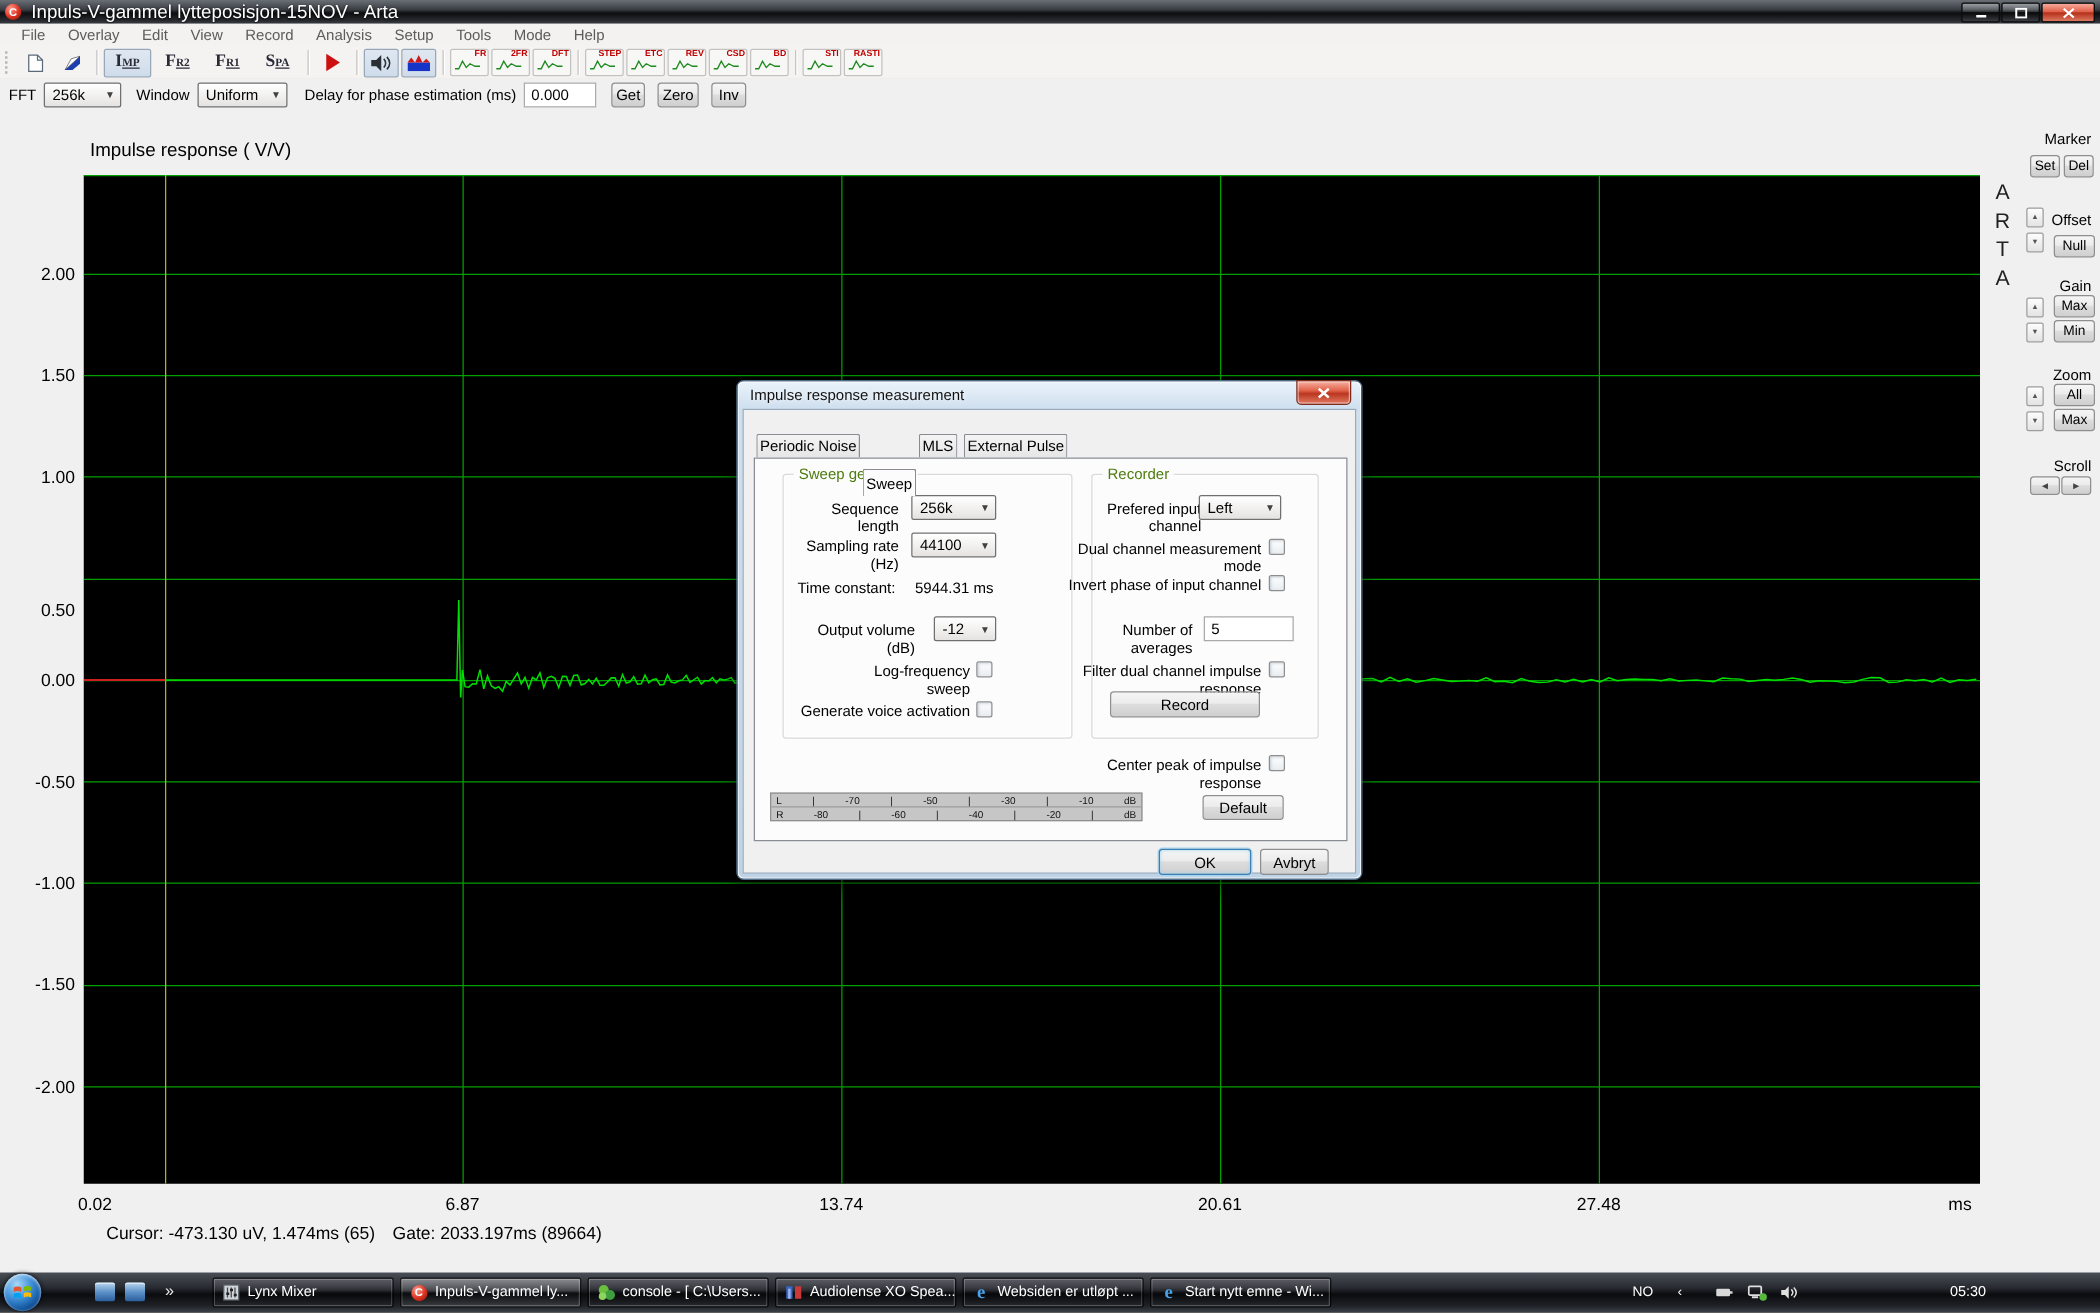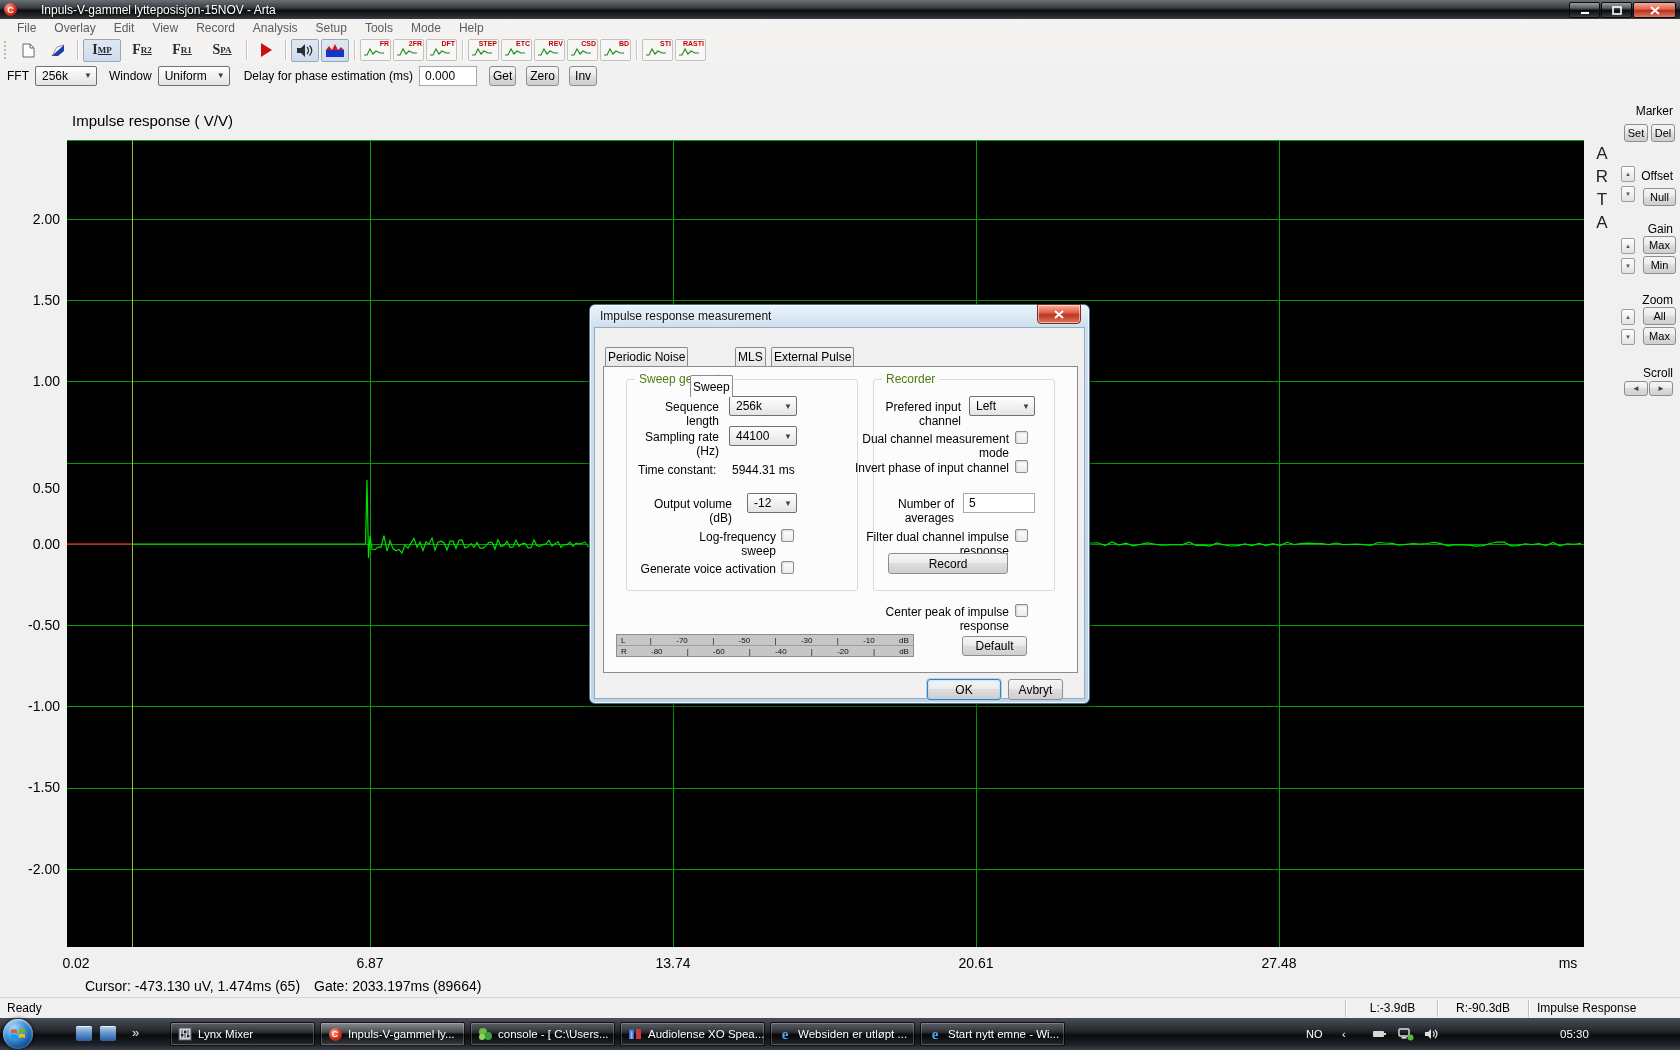--- a/index.html
+++ b/index.html
@@ -6,21 +6,21 @@
   .screen{position:relative;width:1680px;height:1050px;background:#f0f0f0;overflow:hidden;
           font-family:"Liberation Sans",sans-serif;color:#000;}
 
   
   .titlebar{position:absolute;left:0;top:0;right:0;height:19px;
     background:linear-gradient(#6a6f76,#3a3e43 40%,#0d0e10 55%,#26292e 85%,#3a3e44);
     display:flex;align-items:center;padding-left:4px;}
   .app-icon{width:13px;height:13px;border-radius:50%;
     background:radial-gradient(circle at 35% 30%,#ff9c8c,#d8301f 55%,#8c1205);
     color:#fff;font-size:9px;font-weight:bold;display:flex;align-items:center;justify-content:center;}
-  .title-text{margin-left:24px;font-size:12px;color:#fff;text-shadow:0 1px 2px #000;}
+  .title-text{margin-left:8px;font-size:15px;color:#fff;text-shadow:0 1px 2px #000;}
   .winbtns{position:absolute;right:4px;top:2px;display:flex;gap:1px;}
   .winbtn{width:29px;height:14px;border:1px solid #0b0c0d;border-radius:2px;display:flex;align-items:center;justify-content:center;
     background:linear-gradient(rgba(255,255,255,.4),rgba(255,255,255,.1) 45%,rgba(0,0,0,.3) 50%,rgba(255,255,255,.08));}
   .winbtn.close{width:41px;background:linear-gradient(#f7ab9d,#e0614b 45%,#b5301b 52%,#dd7a61);}
 
   
   .menubar{position:absolute;left:0;top:19px;right:0;height:18px;background:#f3f2f1;
     display:flex;align-items:center;padding-left:8px;font-size:12px;color:#5c5c5c;}
   .menu-item{padding:0 9px;}
 
@@ -363,29 +363,20 @@
   <span class="sp-label" style="top:293px;">Zoom</span>
   <span class="spin" style="top:309px;">▲</span>
   <span class="spin" style="top:329px;">▼</span>
   <span class="spbtn btn7" style="left:1643px;top:307px;width:33px;height:18px;">All</span>
   <span class="spbtn btn7" style="left:1643px;top:327px;width:33px;height:18px;">Max</span>
 
   <span class="sp-label" style="top:366px;">Scroll</span>
   <span class="spbtn btn7" style="left:1624px;top:381px;width:24px;height:15px;font-size:8px;color:#444;">◄</span>
   <span class="spbtn btn7" style="left:1649px;top:381px;width:24px;height:15px;font-size:8px;color:#444;">►</span>
 
-  <div class="statusbar">
-    <span style="position:absolute;left:7px;top:3px;">Ready</span>
-    <span class="vsep" style="left:1345px;"></span>
-    <span style="position:absolute;left:1355px;top:3px;width:75px;text-align:center;">L:-3.9dB</span>
-    <span class="vsep" style="left:1437px;"></span>
-    <span style="position:absolute;left:1443px;top:3px;width:80px;text-align:center;">R:-90.3dB</span>
-    <span class="vsep" style="left:1528px;"></span>
-    <span style="position:absolute;left:1537px;top:3px;">Impulse Response</span>
-  </div>
 
   <div class="taskbar">
     <div class="orb">
       <svg width="16" height="16" viewBox="0 0 16 16">
         <path d="M1,4 Q4,2.5 7,4 L7,7.5 Q4,6 1,7.5 Z" fill="#e4572e"></path>
         <path d="M9,3.5 Q12,2 15,3.5 L15,7 Q12,5.5 9,7 Z" fill="#7fba00"></path>
         <path d="M1,9 Q4,7.5 7,9 L7,12.5 Q4,11 1,12.5 Z" fill="#00a1f1"></path>
         <path d="M9,8.5 Q12,7 15,8.5 L15,12 Q12,10.5 9,12 Z" fill="#fbbc09"></path>
       </svg>
     </div>
@@ -514,21 +505,21 @@
           </span>
         <span class="dlbl" style="left:60px;top:163px;width:112px;">Log-frequency sweep</span>
         <span class="cb" style="left:177px;top:162px;"></span>
         <span class="dlbl" style="left:27px;top:195px;width:145px;">Generate voice activation</span>
         <span class="cb" style="left:177px;top:194px;"></span>
 
         <div class="groupbox" style="left:269px;top:12px;width:180px;height:210px;">
           <span class="gb-legend">Recorder</span>
         </div>
         <span class="dlbl" style="left:247px;top:33px;width:110px;">Prefered input channel</span>
-        <span class="combo" style="position:absolute;left:365px;top:29px;width:66px;">
+        <span class="combo" style="position:absolute;left:355px;top:29px;width:66px;">
           <span>Left</span>
             <span class="arr">▼</span>
           </span>
         <span class="dlbl" style="left:235px;top:65px;width:170px;">Dual channel measurement mode</span>
         <span class="cb" style="left:411px;top:64px;"></span>
         <span class="dlbl" style="left:235px;top:94px;width:170px;">Invert phase of input channel</span>
         <span class="cb" style="left:411px;top:93px;"></span>
         <span class="dlbl" style="left:245px;top:130px;width:105px;">Number of averages</span>
         <span class="input7" style="position:absolute;left:359px;top:126px;width:72px;">5</span>
         <span class="dlbl" style="left:230px;top:163px;width:175px;">Filter dual channel impulse response</span>

